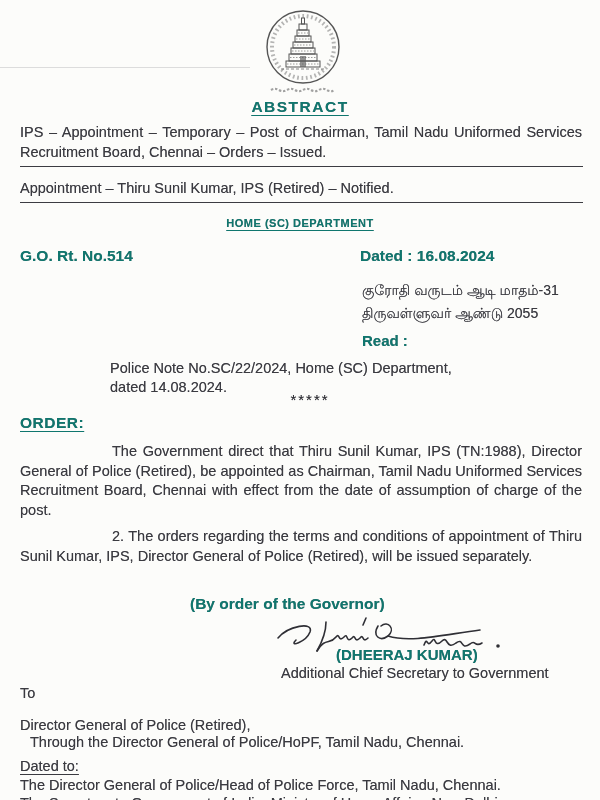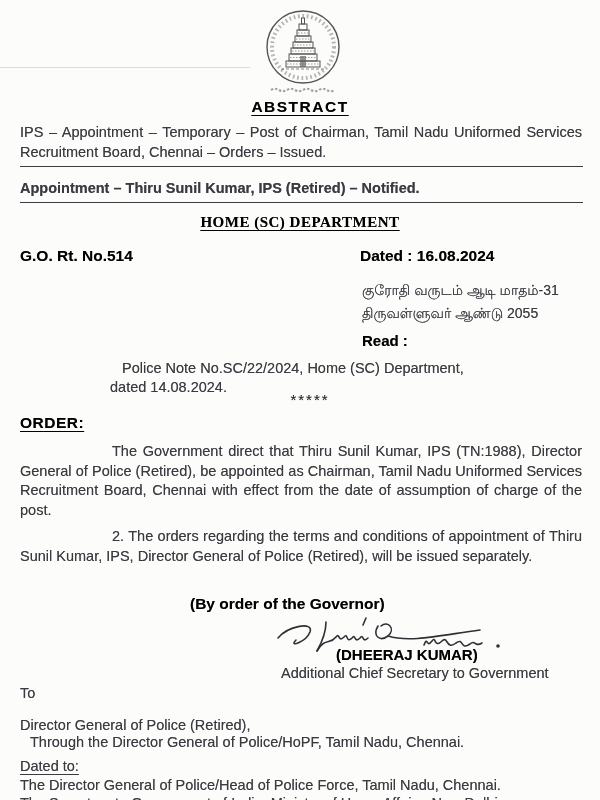--- a/index.html
+++ b/index.html
@@ -8,21 +8,21 @@
     width:600px;height:800px;
     margin:0 auto;
     background:#fcfcfa;
     overflow:hidden;
     font-family:"Liberation Sans","DejaVu Sans",sans-serif;
     color:#3a3a40;
     font-size:14.5px;
     line-height:19px;
   }
   .abs{position:absolute;}
-  .b{font-weight:bold;color:#000000;}
+  .b{font-weight:bold;color:#0f766e;}
   .u{text-decoration:underline;text-underline-offset:3px;}
   .center{left:0;right:0;text-align:center;}
   .justify{text-align:justify;}
   .rule{height:0;border-top:1.3px solid #3c3c42;}
   .faint-line{height:1px;background:#dcdcdc;}
   .soft{text-shadow:0 0 0.5px rgba(70,70,78,.65);}
   .stars{letter-spacing:2px;font-size:15px;color:#2f2f35;}
 </style>
 </head>
 <body>
@@ -67,37 +67,37 @@
   <div class="abs faint-line" style="top:67px;left:0;width:250px;"></div>
 
   <div class="abs center soft" style="top:97px;">
     <span class="b u" style="font-size:15.5px;letter-spacing:1.5px;">ABSTRACT</span>
   </div>
 
   <div class="abs justify soft" style="top:123px;left:20px;width:562px;line-height:19.5px;">IPS – Appointment – Temporary – Post of Chairman, Tamil Nadu Uniformed Services Recruitment Board, Chennai – Orders – Issued.</div>
 
   <div class="abs rule" style="top:166px;left:20px;width:563px;"></div>
 
-  <div class="abs soft" style="top:179px;left:20px;width:562px;font-weight:bold;">Appointment – Thiru Sunil Kumar, IPS (Retired) – Notified.</div>
+  <div class="abs soft" style="top:179px;left:20px;width:562px;">Appointment – Thiru Sunil Kumar, IPS (Retired) – Notified.</div>
 
   <div class="abs rule" style="top:202px;left:20px;width:563px;"></div>
 
   <div class="abs center soft" style="top:213px;">
-    <span class="b u" style="font-size:15px;letter-spacing:0.5px;font-family:Liberation Serif, serif;">HOME (SC) DEPARTMENT</span>
+    <span class="b u" style="font-size:11px;letter-spacing:0.5px;">HOME (SC) DEPARTMENT</span>
   </div>
 
   <div class="abs b soft" style="top:246px;left:20px;font-size:15.5px;">G.O. Rt. No.514</div>
   <div class="abs b soft" style="top:246px;left:360px;font-size:15.5px;">Dated : 16.08.2024</div>
 
   <div class="abs soft" style="top:281px;left:362px;font-size:14px;">குரோதி வருடம் ஆடி மாதம்-31</div>
   <div class="abs soft" style="top:304px;left:362px;font-size:14px;">திருவள்ளுவர் ஆண்டு 2055</div>
 
   <div class="abs b soft" style="top:331px;left:362px;font-size:15px;text-align:center;">Read :</div>
 
-  <div class="abs soft" style="top:359px;left:110px;margin-left:12px;">Police Note No.SC/22/2024, Home (SC) Department,</div>
+  <div class="abs soft" style="top:359px;left:110px;">Police Note No.SC/22/2024, Home (SC) Department,</div>
   <div class="abs soft" style="top:378px;left:110px;">dated 14.08.2024.</div>
 
   <div class="abs stars soft" style="top:390px;left:270px;width:80px;text-align:center;">*****</div>
 
   <div class="abs soft" style="top:413px;left:20px;">
     <span class="b u" style="font-size:15.5px;letter-spacing:0.5px;">ORDER:</span>
   </div>
 
   <div class="abs justify soft" style="top:442px;left:20px;width:562px;text-indent:92px;line-height:19.5px;">The Government direct that Thiru Sunil Kumar, IPS (TN:1988), Director General of Police (Retired), be appointed as Chairman, Tamil Nadu Uniformed Services Recruitment Board, Chennai with effect from the date of assumption of charge of the post.</div>
 

